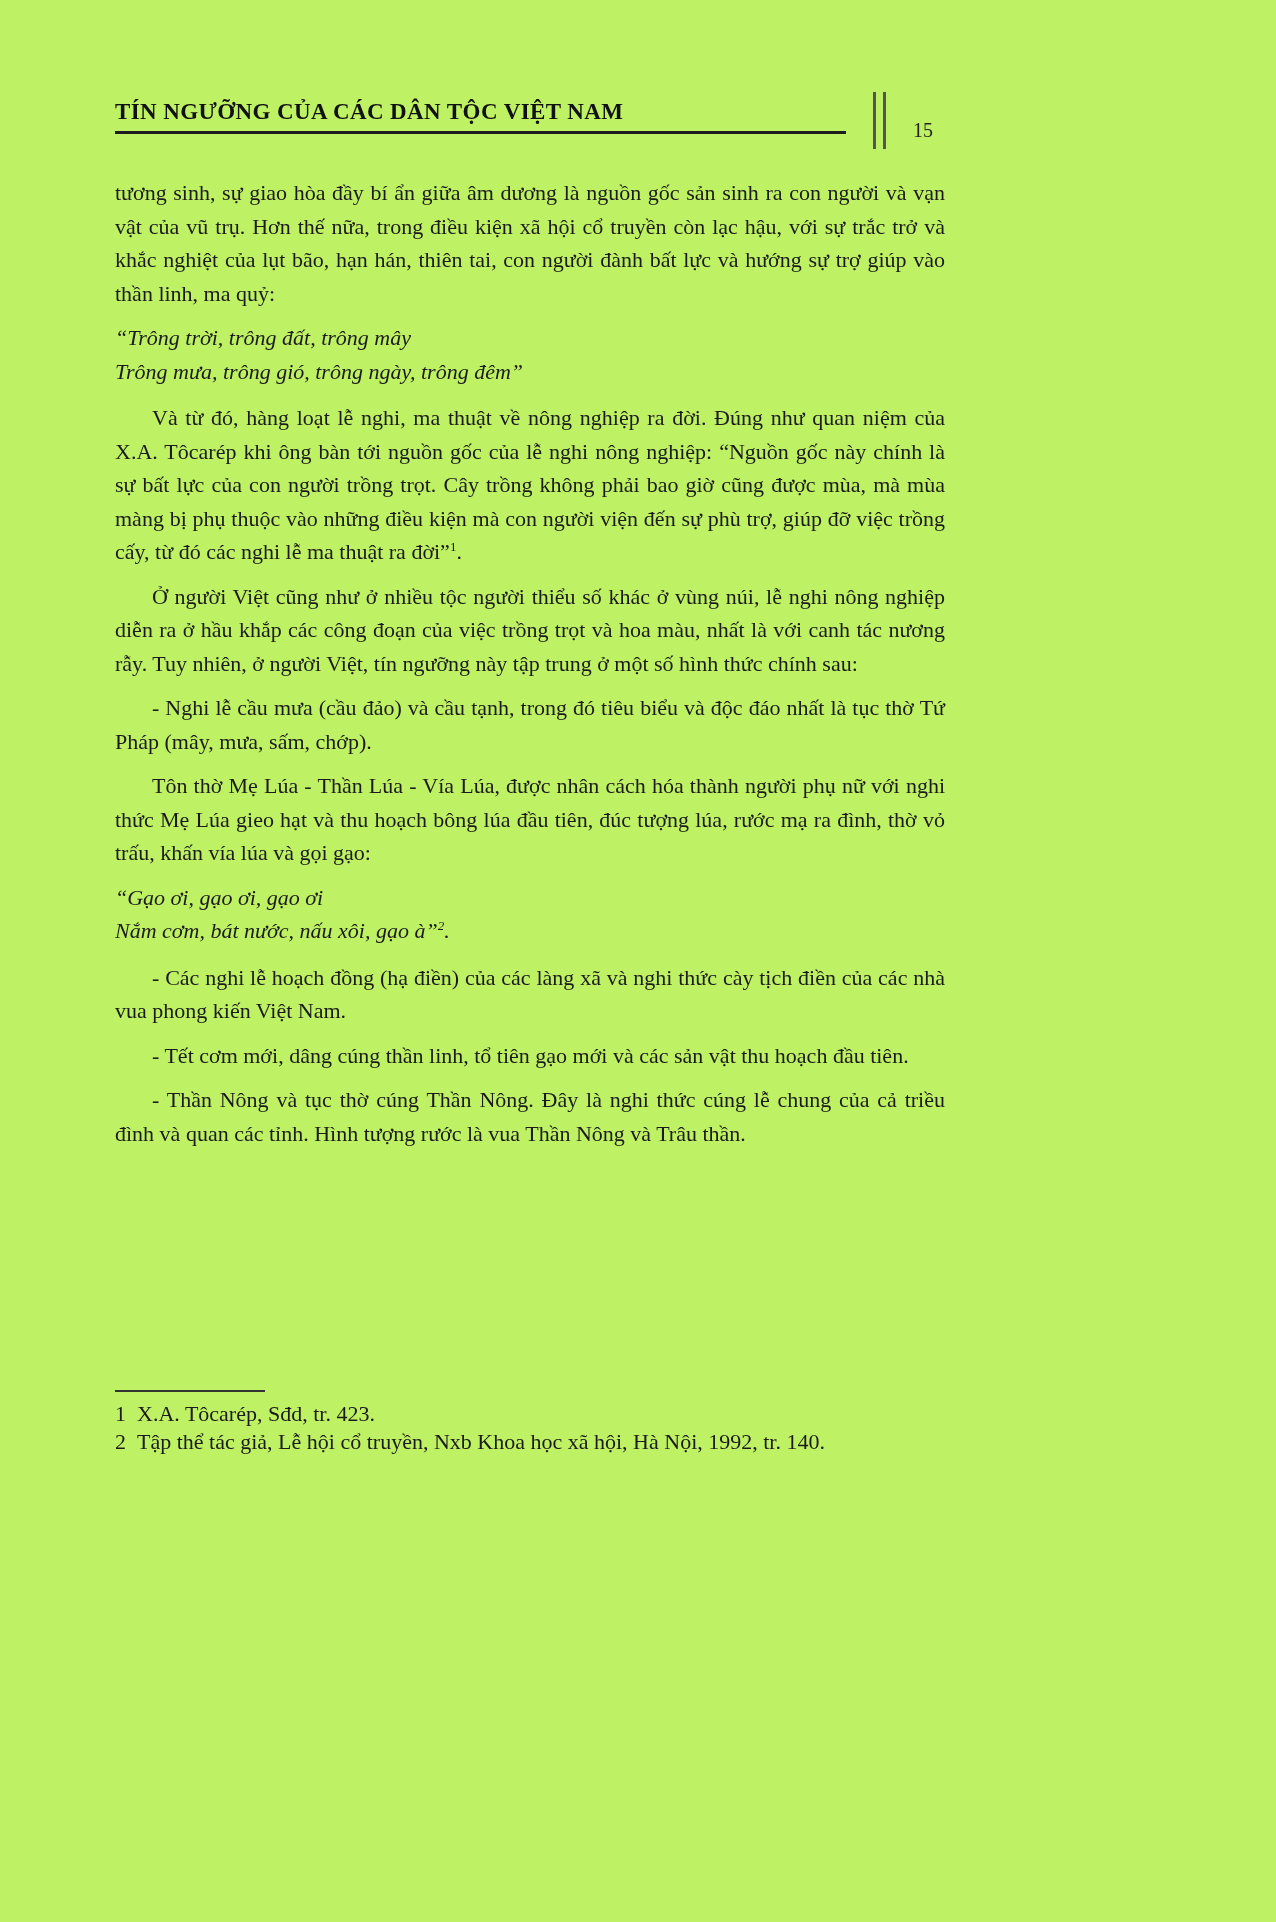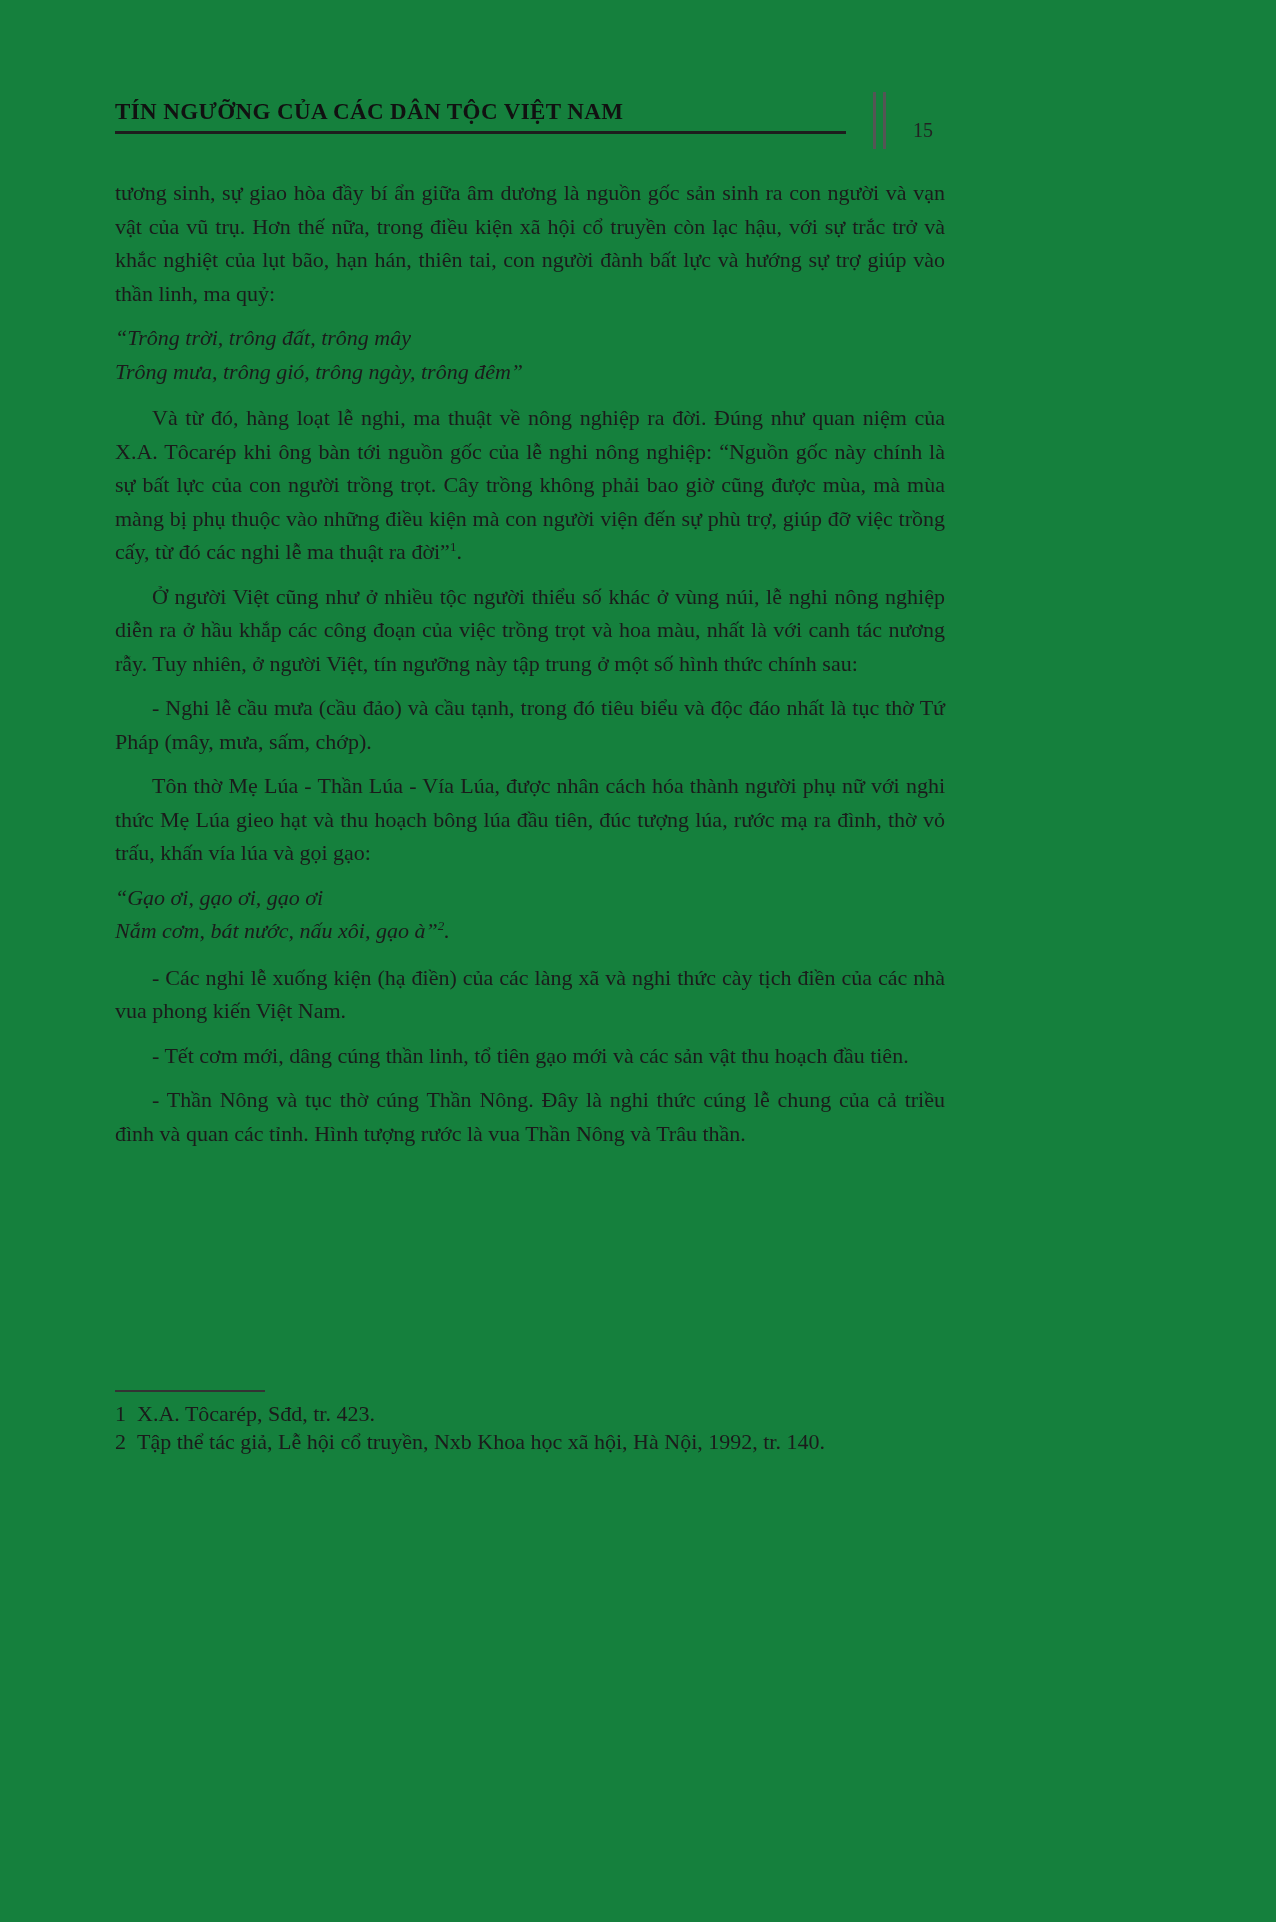--- a/index.html
+++ b/index.html
@@ -4,21 +4,21 @@
 <style>
   html, body {
     margin: 0;
     padding: 0;
     background: #ffffff;
   }
   .page {
     position: relative;
     width: 1276px;
     height: 1922px;
-    background: #15803d;
+    background: #bef264;
     font-family: "Liberation Serif", "DejaVu Serif", serif;
     color: #1b1b1b;
     overflow: hidden;
   }
 
   
   .header {
     position: absolute;
     top: 99px;
     left: 115px;
@@ -125,21 +125,21 @@
     <p class="para indent">- Nghi lễ cầu mưa (cầu đảo) và cầu tạnh, trong đó tiêu biểu và độc đáo nhất là tục thờ Tứ Pháp (mây, mưa, sấm, chớp).</p>
 
 
     <p class="para indent"><span>Tôn thờ </span><span class="it">Mẹ Lúa - Thần Lúa - Vía Lúa</span><span>, được nhân cách hóa thành người phụ nữ với nghi thức Mẹ Lúa gieo hạt và thu hoạch bông lúa đầu tiên, đúc tượng lúa, rước mạ ra đình, thờ vỏ trấu, khấn vía lúa và gọi gạo:</span></p>
 
     <div class="verse">
       <div>“Gạo ơi, gạo ơi, gạo ơi</div>
       <div><span>Nắm cơm, bát nước, nấu xôi, gạo à”</span><sup>2</sup><span>.</span></div>
     </div>
 
-    <p class="para indent"><span>- Các nghi lễ </span><span class="it">xuống kiện</span><span> (hạ điền) của các làng xã và nghi thức cày tịch điền của các nhà vua phong kiến Việt Nam.</span></p>
+    <p class="para indent"><span>- Các nghi lễ </span><span class="it">hoạch đồng</span><span> (hạ điền) của các làng xã và nghi thức cày tịch điền của các nhà vua phong kiến Việt Nam.</span></p>
 
     <p class="para indent"><span>- Tết </span><span class="it">cơm mới</span><span>, dâng cúng thần linh, tổ tiên gạo mới và các sản vật thu hoạch đầu tiên.</span></p>
 
     <p class="para indent"><span>- </span><span class="it">Thần Nông</span><span> và tục thờ cúng Thần Nông. Đây là nghi thức cúng lễ chung của cả triều đình và quan các tỉnh. Hình tượng rước là vua Thần Nông và Trâu thần.</span></p>
 
   </main>
 
   <footer class="footnotes">
     <div class="fn-rule"></div>
     <div class="footnote"><span class="fn-num">1</span><span>X.A. Tôcarép, Sđd, tr. 423.</span></div>

